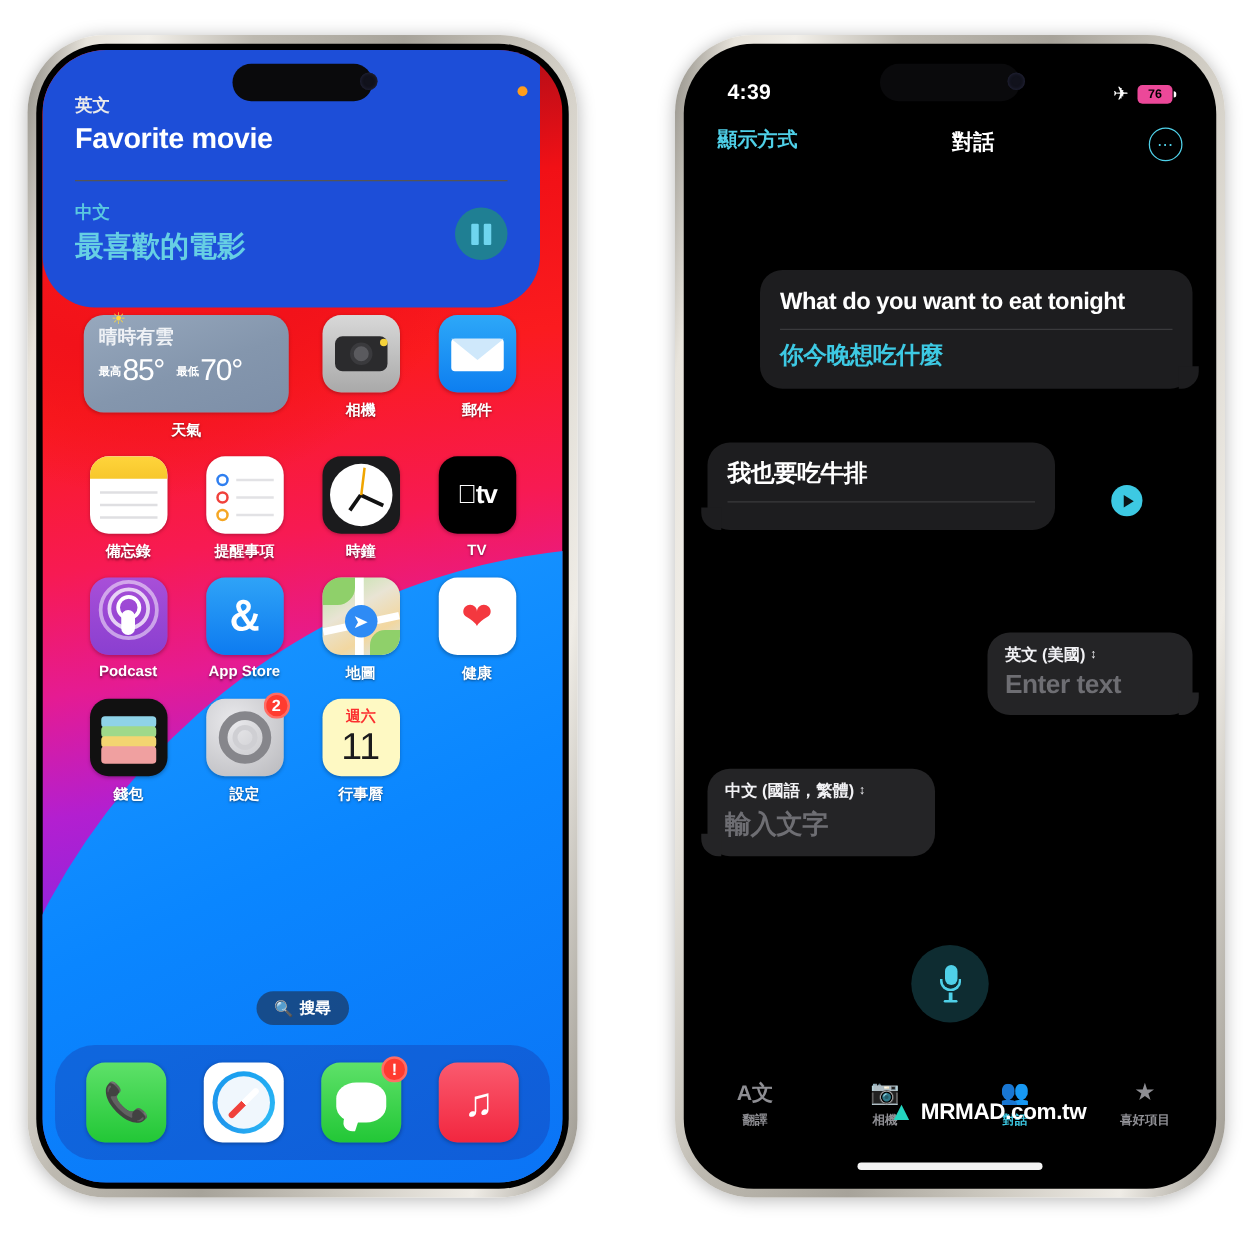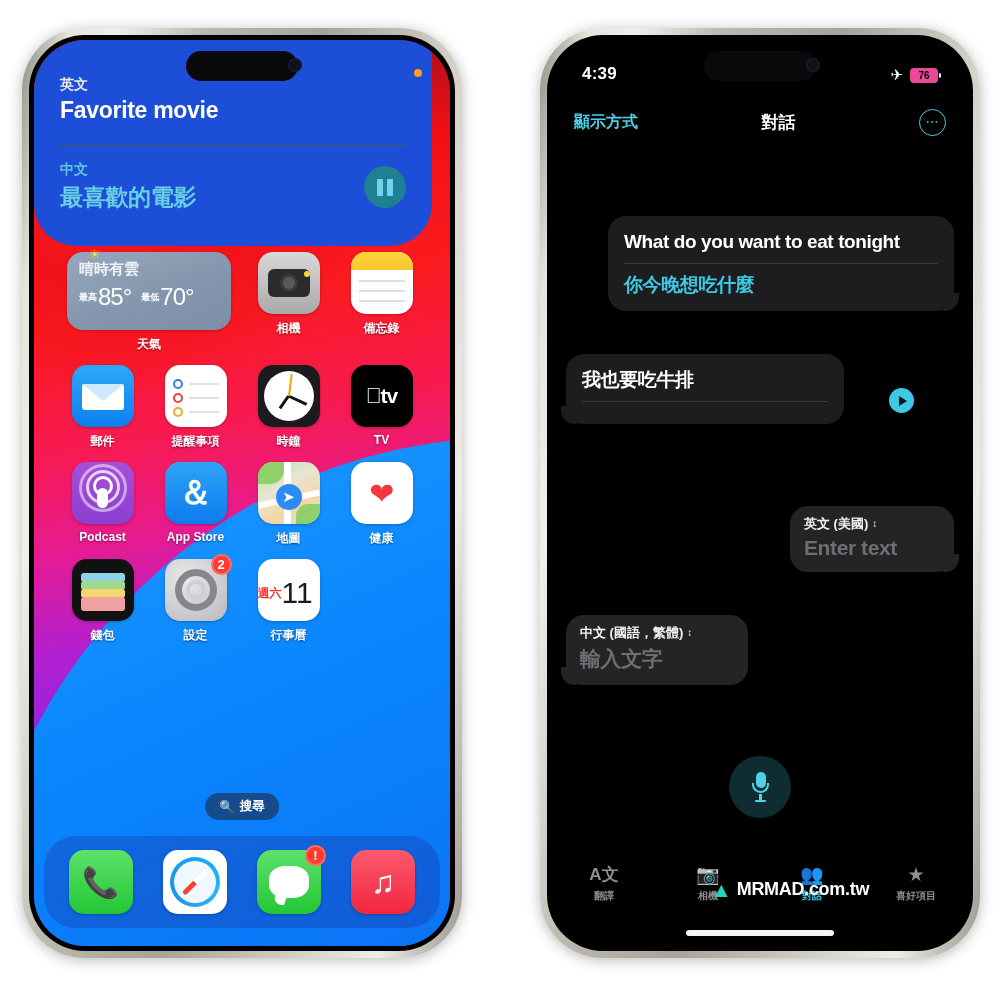--- a/index.html
+++ b/index.html
@@ -200,21 +200,21 @@
   .ic-maps { background: linear-gradient(150deg,#b7e3a0 0%,#e9e4d4 40%,#f2d7a0 70%,#cfe8f7 100%); }
   .ic-maps .road { position:absolute; background:#fff; }
   .ic-maps .green { position:absolute; background:#8fd06a; }
   .ic-maps .arrow { position:absolute; left:18px; top:22px; width:26px; height:26px; border-radius:50%; background:#2e8bf5; display:flex; align-items:center; justify-content:center; color:#fff; font-size:15px; }
   .ic-health { background:#fff; display:flex; align-items:center; justify-content:center; font-size:30px; }
   .ic-wallet { background:#111; }
   .ic-wallet .card { position:absolute; left:9px; border-radius:3px; height:9px; width:44px; }
   .ic-settings { background: radial-gradient(circle at 35% 30%, #e9e9ec, #b9b9bd); display:flex; align-items:center; justify-content:center; }
   .ic-settings .gear { width:42px; height:42px; border-radius:50%; border:7px solid #86868b; position:relative; }
   .ic-settings .gear::before { content:''; position:absolute; inset:4px; border-radius:50%; border:4px solid #cfcfd3; }
-  .ic-cal { background:#ffffff; display:flex; flex-direction:row; align-items:center; padding-top:6px; }
+  .ic-cal { background:#fef9c3; display:flex; flex-direction:column; align-items:center; padding-top:6px; }
   .ic-cal .d { font-size:12px; color:#fb2f2f; font-weight:700; }
   .ic-cal .n { font-size:30px; color:#1b1b1d; font-weight:400; line-height:32px; }
   .ic-phone { background: linear-gradient(180deg,#5ee169,#22c736); display:flex; align-items:center; justify-content:center; color:#fff; font-size:30px; }
   .ic-safari { background:#fff; display:flex; align-items:center; justify-content:center; }
   .ic-safari .dial { width:50px; height:50px; border-radius:50%; background: conic-gradient(#1ba2f0,#2bb7f5,#1e94ec,#1ba2f0); position:relative; display:flex; align-items:center; justify-content:center; }
   .ic-safari .dial::before { content:''; position:absolute; inset:4px; border-radius:50%; background:#f0f7fd; }
   .ic-safari .needle { position:absolute; width:32px; height:5px; transform: rotate(-45deg); z-index:2; }
   .ic-msg { background: linear-gradient(180deg,#5ee169,#22c736); display:flex; align-items:center; justify-content:center; }
   .ic-msg .b { width:40px; height:32px; background:#fff; border-radius:16px/13px; position:relative; }
   .ic-msg .b::after { content:''; position:absolute; left:5px; bottom:-7px; width:12px; height:12px; background:#fff; border-radius:0 0 0 10px; transform: skewX(-18deg); }
@@ -252,21 +252,21 @@
   .sb-right { display: flex; align-items: center; gap: 7px; }
   .batt {
     width: 28px; height: 15px; border-radius: 4px; background: #ec4899;
     color: #000; font-size: 10px; font-weight: 700;
     display: flex; align-items: center; justify-content: center; position: relative;
   }
   .batt::after { content:''; position:absolute; right:-3px; top:5px; width:2px; height:5px; background:#fff; border-radius:0 2px 2px 0; }
   .navbar {
     position: absolute; top: 62px; left: 0; right: 0;
     height: 40px; padding: 0 22px;
-    display: flex; align-items: center; justify-content: space-between;
+    display: flex; align-items: flex-start; justify-content: space-between;
     z-index: 35;
     gap: 32px;
   }
   .nav-left { color: #4fd0e8; font-size: 16px; font-weight: 600; }
   .nav-title { color: #fff; font-size: 17px; font-weight: 700; }
   .nav-more {
     width: 27px; height: 27px; border-radius: 50%;
     border: 1.6px solid #4fd0e8; color: #4fd0e8;
     display: flex; align-items: center; justify-content: center;
     font-size: 13px; letter-spacing: 1px; line-height: 0;
@@ -405,38 +405,38 @@
                 <div class="body"></div>
                   <div class="lens"></div>
                   <div class="fl"></div>
               </div>
             </div>
             <div class="caption">相機</div>
           </div>
 
           <div class="cell">
             <div class="icon-wrap">
+              <div class="icon ic-mail">
+                <div class="env"></div>
+                  <div class="flap"></div>
+              </div>
+            </div>
+            <div class="caption">郵件</div>
+          </div>
+
+          <div class="cell">
+            <div class="icon-wrap">
               <div class="icon ic-notes">
                 <div class="top"></div>
                 <div class="ln" style="top:28px"></div>
                   <div class="ln" style="top:38px"></div>
                   <div class="ln" style="top:48px"></div>
               </div>
             </div>
             <div class="caption">備忘錄</div>
-          </div>
-
-          <div class="cell">
-            <div class="icon-wrap">
-              <div class="icon ic-mail">
-                <div class="env"></div>
-                  <div class="flap"></div>
-              </div>
-            </div>
-            <div class="caption">郵件</div>
           </div>
 
           <div class="cell">
             <div class="icon-wrap">
               <div class="icon ic-rem">
                 <div class="row" style="top:14px">
                     <div class="dot" style="border-color:#2f7ff0"></div>
                     <div class="bar"></div>
                   </div>
                 <div class="row" style="top:28px">

